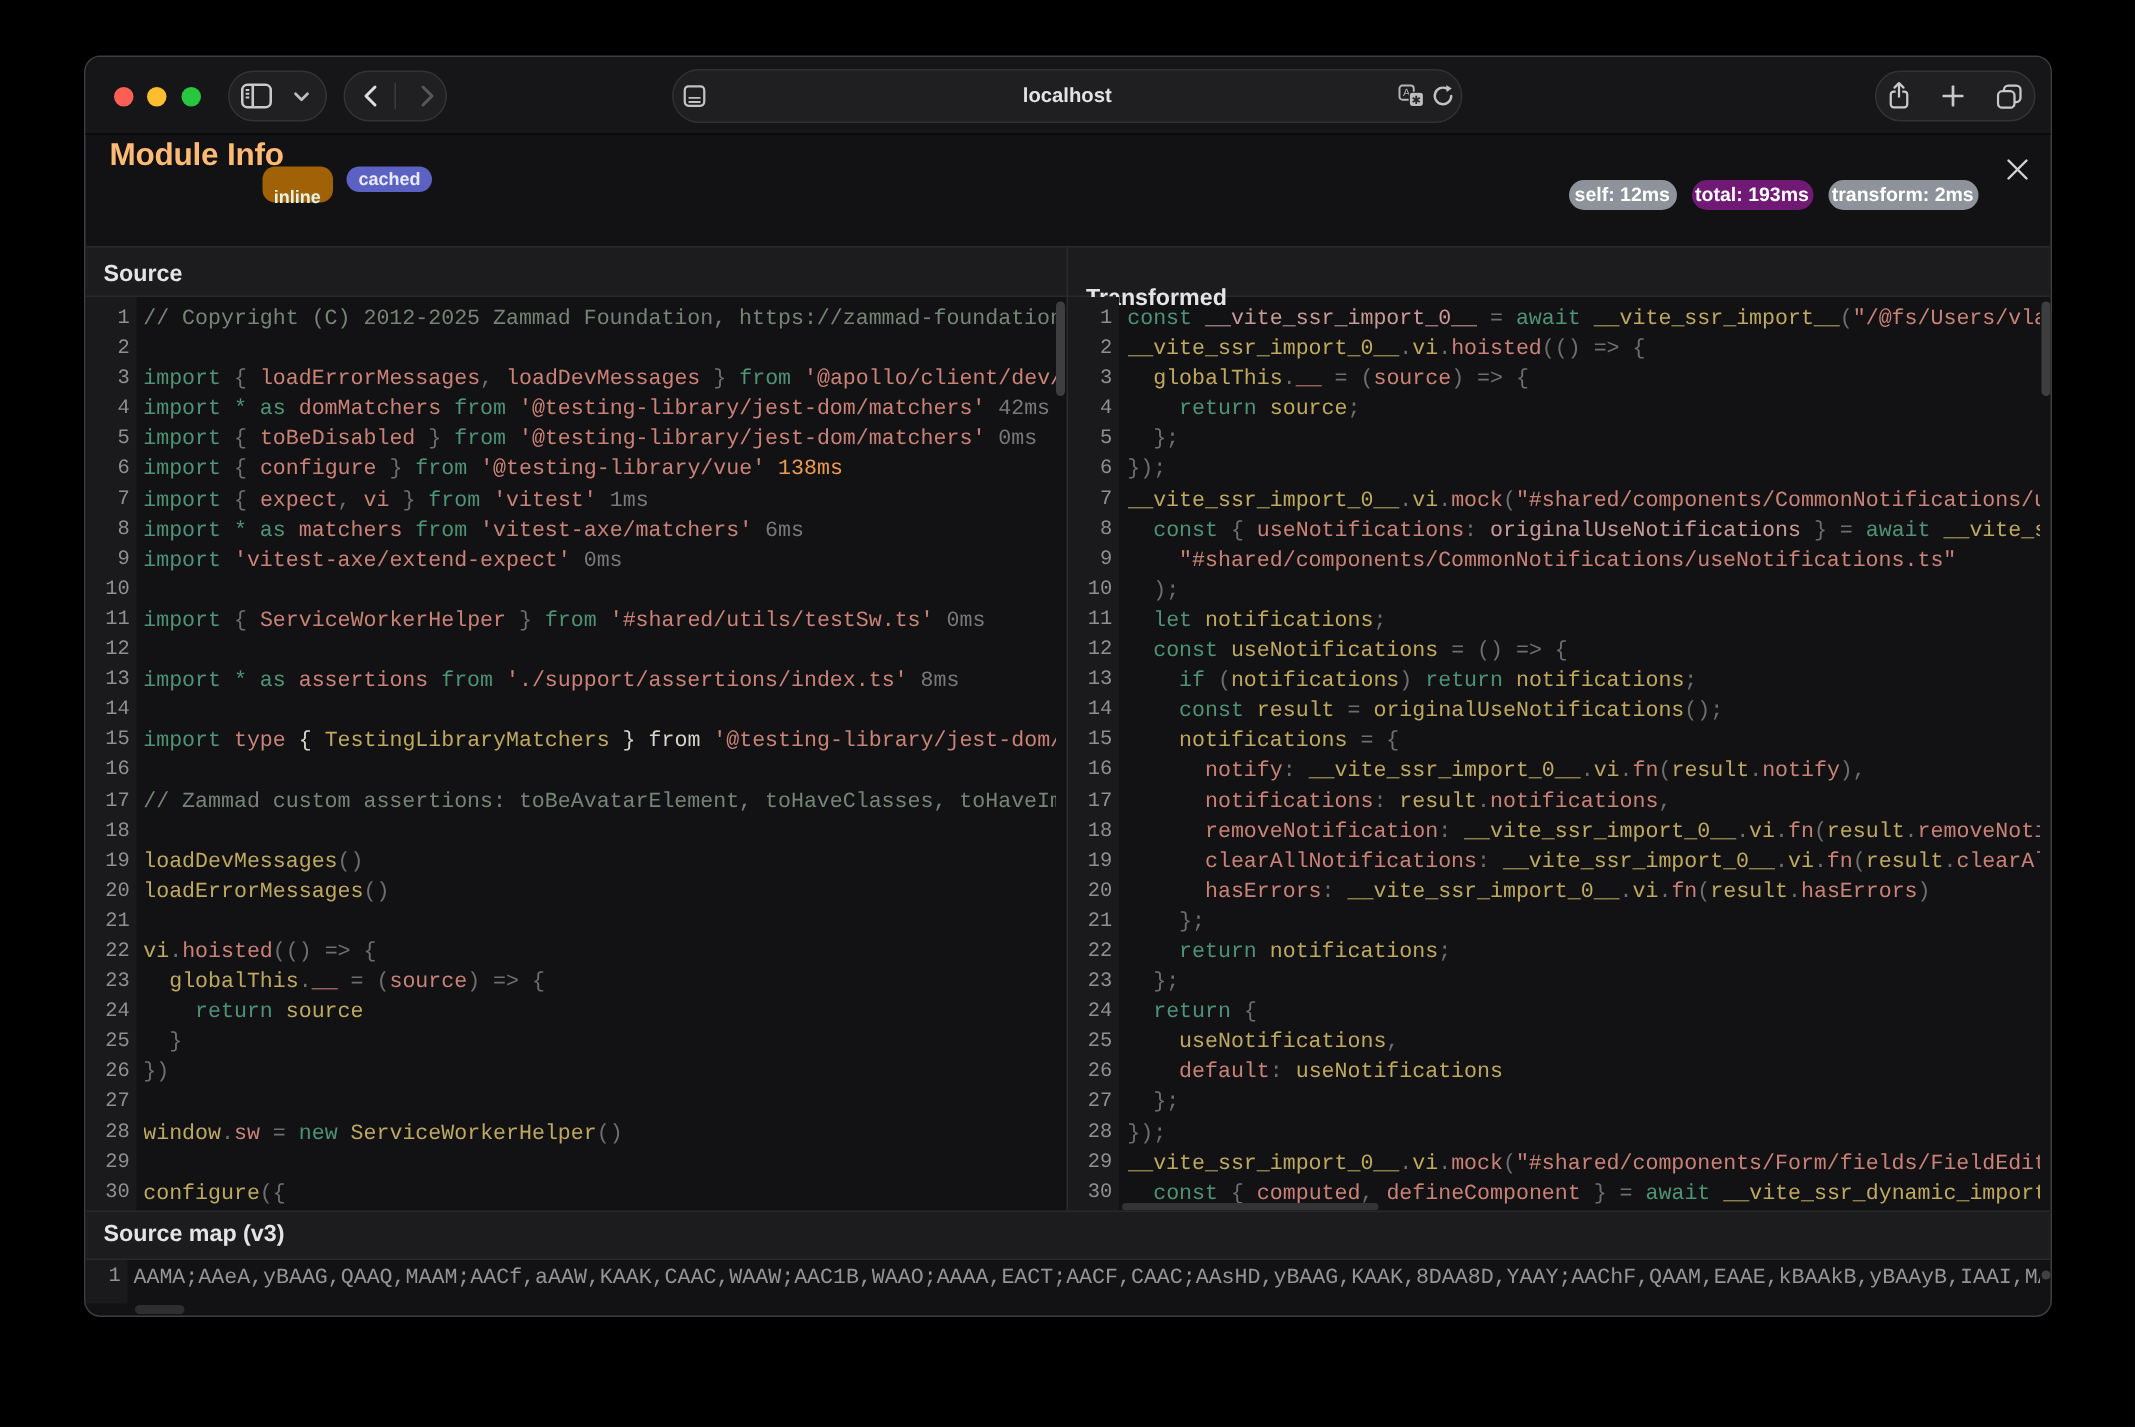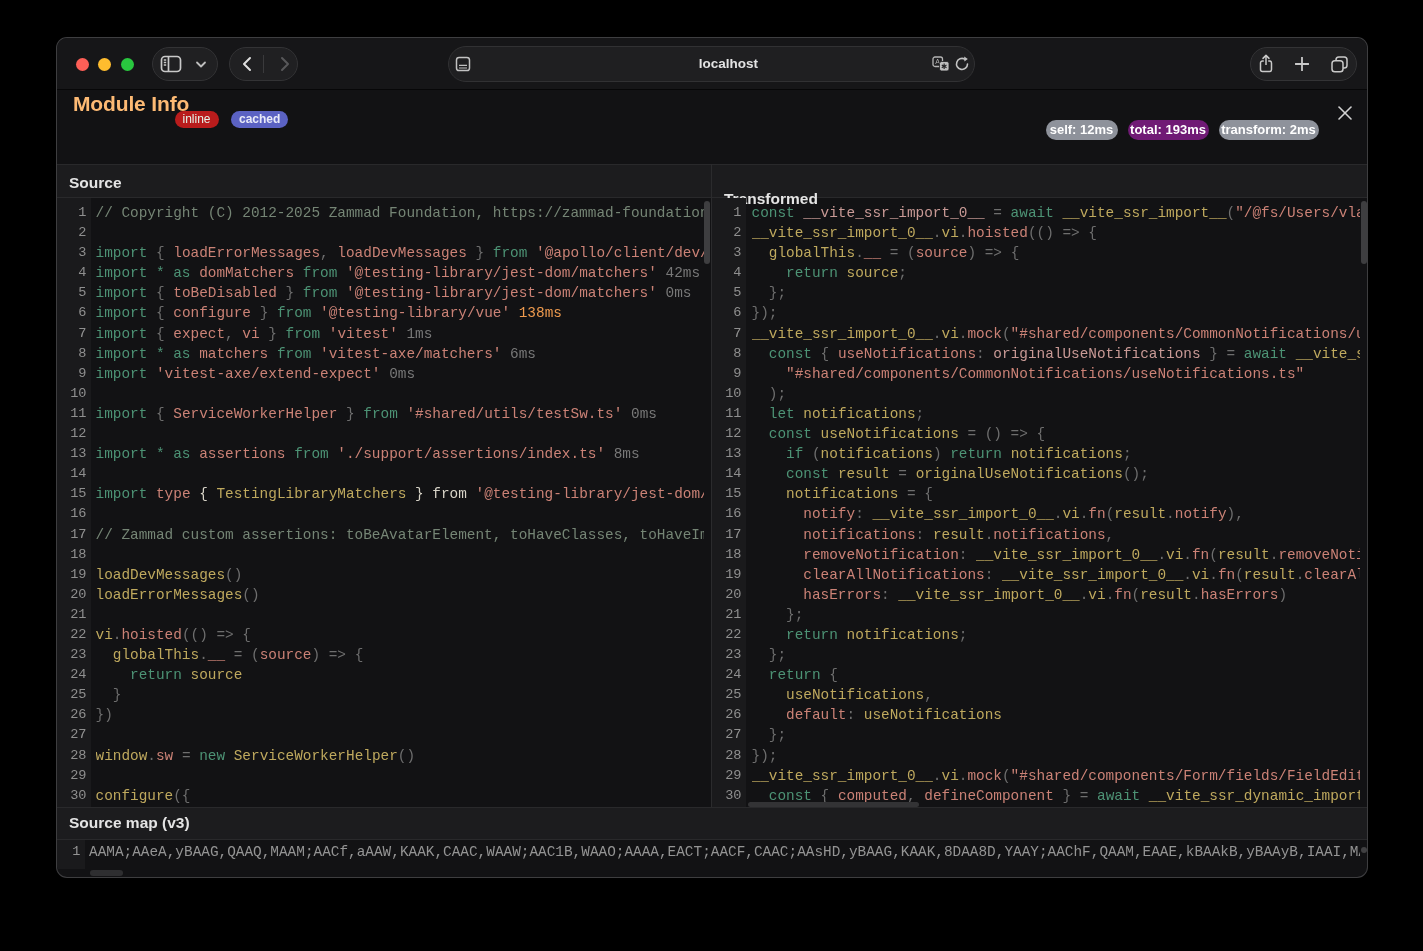--- a/index.html
+++ b/index.html
@@ -53,21 +53,21 @@
   <svg class="abs" style="left:222px;top:18px" width="12" height="16" viewBox="0 0 12 16">
     <path d="M3 2 L9 8 L3 14" fill="none" stroke="#58585a" stroke-width="2" stroke-linecap="round" stroke-linejoin="round"></path>
   </svg>
 
   <div class="abs pill" style="left:391px;width:527px;height:36px;top:8px;border-radius:18px;background:#1f1f21;border:1px solid #313133"></div>
   <svg class="abs" style="left:398px;top:18px" width="16" height="16" viewBox="0 0 16 16">
     <rect x="1.5" y="1.5" width="13" height="13" rx="2.6" fill="none" stroke="#c2c2c2" stroke-width="1.5"></rect>
     <line x1="4" y1="9.3" x2="12" y2="9.3" stroke="#c2c2c2" stroke-width="1.2"></line>
     <line x1="4" y1="12" x2="12" y2="12" stroke="#c2c2c2" stroke-width="1.2"></line>
   </svg>
-  <div class="abs" style="left:408px;top:8px;width:527px;height:28px;line-height:36px;text-align:center;font-size:13.5px;font-weight:600;color:#e3e3e3">localhost</div>
+  <div class="abs" style="left:391px;top:8px;width:527px;height:28px;line-height:36px;text-align:center;font-size:13.5px;font-weight:600;color:#e3e3e3">localhost</div>
   <svg class="abs" style="left:875px;top:18px" width="18" height="16" viewBox="0 0 18 16">
     <rect x="1" y="1" width="9.5" height="9.5" rx="2" fill="none" stroke="#b5b5b5" stroke-width="1.3"></rect>
     <text x="5.7" y="8.3" font-size="7" fill="#b5b5b5" text-anchor="middle" font-family="Liberation Sans">A</text>
     <rect x="7.5" y="5.5" width="9.5" height="9.5" rx="2" fill="#bdbdbd" stroke="#1d1d1f" stroke-width="0.8"></rect>
     <text x="12.2" y="13" font-size="7.5" fill="#242426" text-anchor="middle" font-family="Liberation Sans">✱</text>
   </svg>
   <svg class="abs" style="left:897px;top:18px" width="16" height="16" viewBox="0 0 16 16">
     <path d="M13.5 8 A5.5 5.5 0 1 1 10.6 3.1" fill="none" stroke="#c2c2c2" stroke-width="1.6" stroke-linecap="round"></path>
     <path d="M10.2 0.6 L13.8 3 L10.4 5.4 Z" fill="#c2c2c2"></path>
   </svg>
@@ -81,21 +81,21 @@
   <svg class="abs" style="left:1238px;top:19px" width="14" height="14" viewBox="0 0 14 14">
     <line x1="7" y1="0.5" x2="7" y2="13.5" stroke="#c9c9c9" stroke-width="1.8" stroke-linecap="round"></line>
     <line x1="0.5" y1="7" x2="13.5" y2="7" stroke="#c9c9c9" stroke-width="1.8" stroke-linecap="round"></line>
   </svg>
   <svg class="abs" style="left:1274px;top:18px" width="17" height="17" viewBox="0 0 17 17">
     <rect x="5" y="1" width="11" height="11" rx="2.8" fill="none" stroke="#c9c9c9" stroke-width="1.5"></rect>
     <rect x="1" y="4.8" width="11" height="11" rx="2.8" fill="#202022" stroke="#c9c9c9" stroke-width="1.5"></rect>
   </svg>
 
   <div class="abs" style="left:16px;top:54px;font-size:21px;font-weight:bold;color:#fdba74;letter-spacing:-0.15px">Module Info</div>
-  <div class="abs" style="left:117.5px;top:73px;height:17px;line-height:17px;border-radius:8.5px;background:#b91c1c;color:#e4f3e9;font-size:12px;font-weight:400;padding:0 8px">inline</div>
+  <div class="abs" style="left:117.5px;top:73px;height:17px;line-height:17px;border-radius:8.5px;background:#a16207;color:#e4f3e9;font-size:12px;font-weight:700;padding:12px 8px">inline</div>
   <div class="abs" style="left:174px;top:73px;height:17px;line-height:17px;border-radius:8.5px;background:#5b62c3;color:#e8eaf8;font-size:12px;font-weight:600;padding:0 8px">cached</div>
   <div class="abs badge" style="left:988.5px;width:72px;background:#8e929b">self: 12ms</div>
   <div class="abs badge" style="left:1070.5px;width:81px;background:#701a75">total: 193ms</div>
   <div class="abs badge" style="left:1161.5px;width:100px;background:#8e929b">transform: 2ms</div>
   <svg class="abs" style="left:1280px;top:67px" width="16" height="16" viewBox="0 0 16 16">
     <line x1="2" y1="2" x2="14" y2="14" stroke="#d2d2d2" stroke-width="1.6" stroke-linecap="round"></line>
     <line x1="14" y1="2" x2="2" y2="14" stroke="#d2d2d2" stroke-width="1.6" stroke-linecap="round"></line>
   </svg>
 
   <div class="abs band" style="left:0;top:126px;width:1310px;height:34px"></div>

